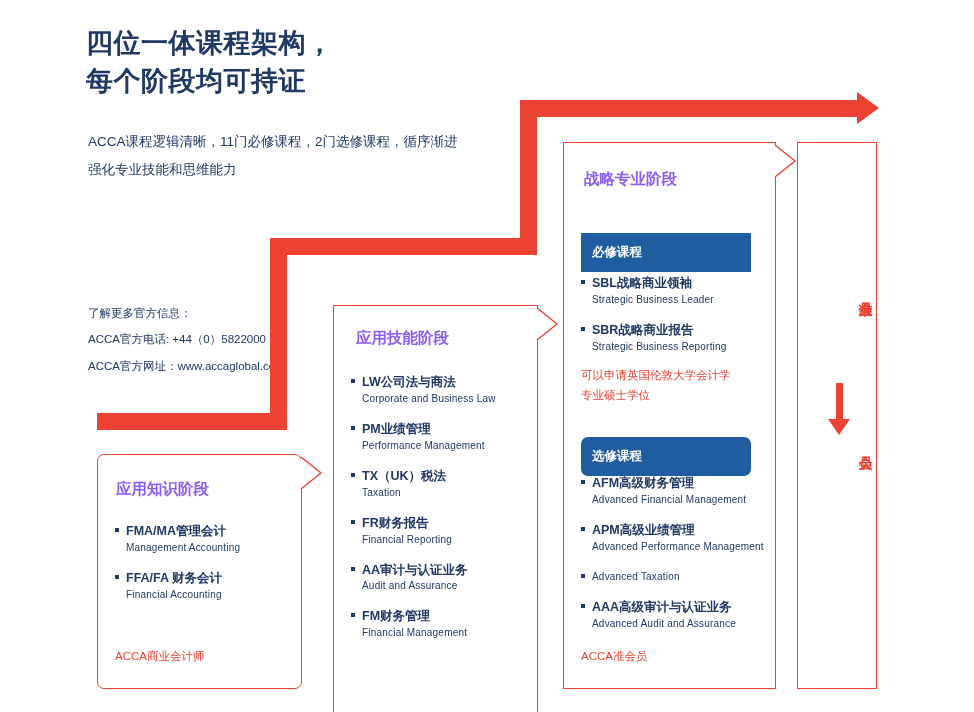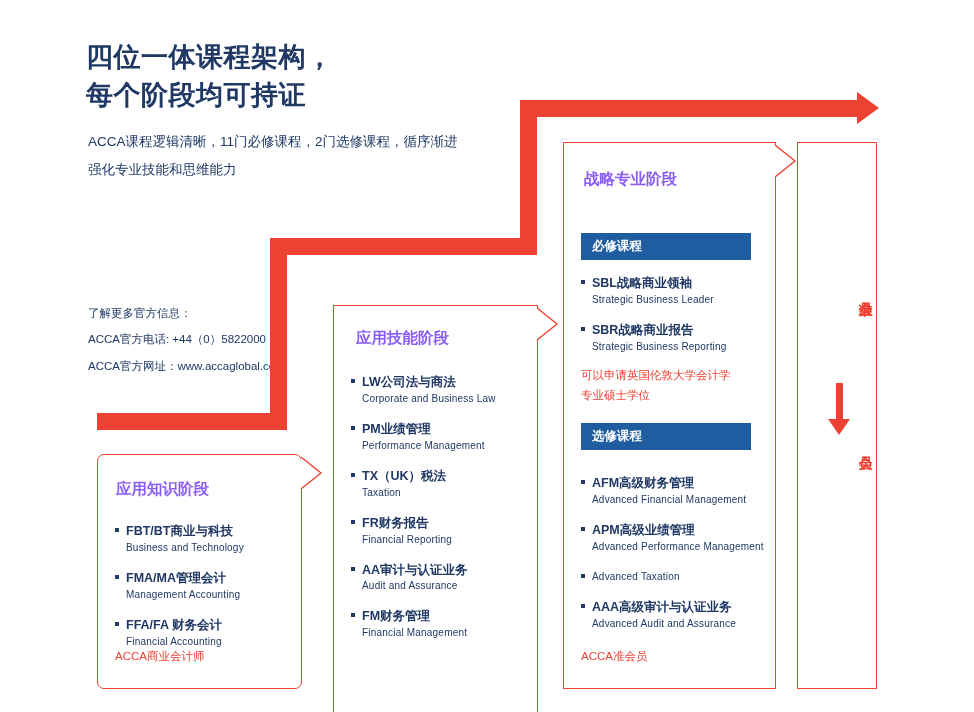--- a/index.html
+++ b/index.html
@@ -11,21 +11,21 @@
     font-family: "Liberation Sans", sans-serif;
     color: #1f3864;
     position: relative;
     overflow: hidden;
   }
 
   
   #page-title {
     position: absolute;
     left: 86px;
-    top: 38px;
+    top: 24px;
     font-size: 27px;
     font-weight: bold;
     line-height: 1.42;
     color: #1f3864;
     letter-spacing: 0.5px;
     white-space: pre-line;
   }
   #subtitle {
     position: absolute;
     left: 88px;
@@ -113,31 +113,31 @@
   }
   #cert-knowledge { left: 17px; bottom: 24px; }
   #cert-skills    { left: 17px; bottom: 24px; }
   #cert-strategic { left: 17px; bottom: 24px; }
 
   
   .section-header {
     position: absolute;
     left: 17px;
     width: 170px;
-    height: 27px;
+    height: 39px;
     background: #1f5da0;
     color: #ffffff;
     font-size: 12.5px;
     font-weight: bold;
     display: flex;
     align-items: center;
     padding-left: 11px;
   }
   #header-required { top: 90px; }
-  #header-elective { top: 280px; }
+  #header-elective { top: 294px; border-radius: 7px; }
 
   #list-required { position: absolute; left: 17px; right: 18px; top: 132px; }
   #list-elective { position: absolute; left: 17px; right: 8px; top: 332px; }
 
   #strategic-note {
     position: absolute;
     left: 17px;
     top: 222px;
     font-size: 11.5px;
     color: #ec4233;
@@ -193,25 +193,20 @@
 <div class="red-path" id="arrow-seg-mid"></div>
 <div class="red-path" id="arrow-seg-vert2"></div>
 <div class="red-path" id="arrow-seg-top"></div>
 <div id="arrow-head-right"></div>
 
 <div class="stage" id="stage-knowledge">
   <div class="stage-title">应用知识阶段</div>
   <div class="course-list">
     <div class="course-item">
       <span class="bullet"></span>
-      <div class="course-cn">FBT/BT商业与科技</div>
-      <div class="course-en">Business and Technology</div>
-    </div>
-    <div class="course-item">
-      <span class="bullet"></span>
       <div class="course-cn">FMA/MA管理会计</div>
       <div class="course-en">Management Accounting</div>
     </div>
     <div class="course-item">
       <span class="bullet"></span>
       <div class="course-cn">FFA/FA 财务会计</div>
       <div class="course-en">Financial Accounting</div>
     </div>
   </div>
   <div class="cert-label" id="cert-knowledge">ACCA商业会计师</div>

